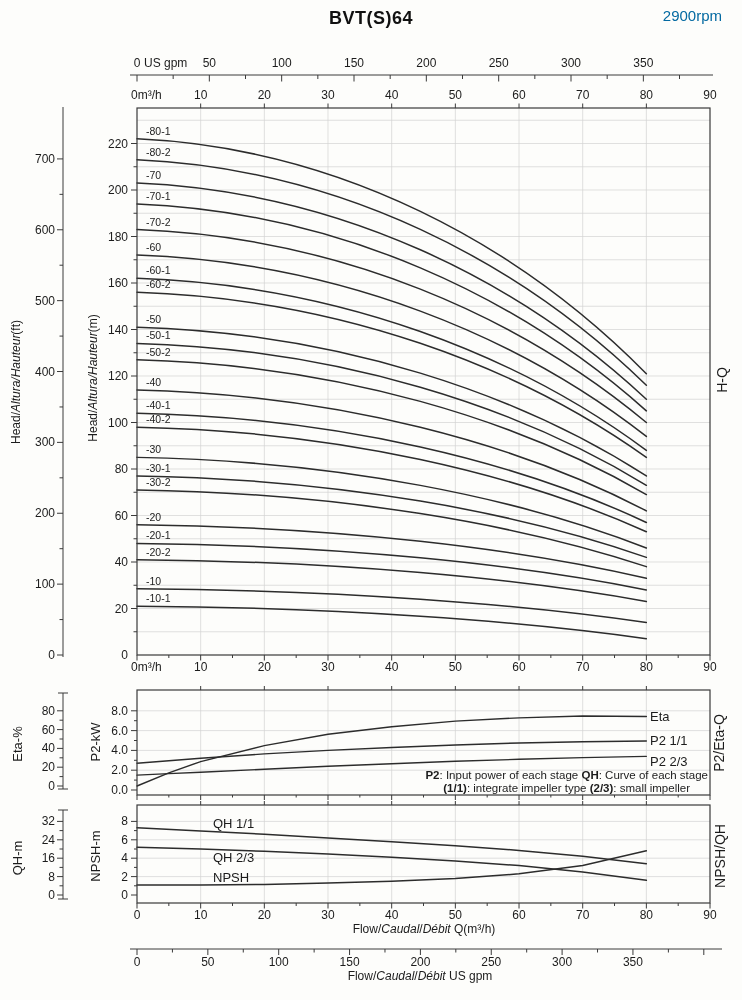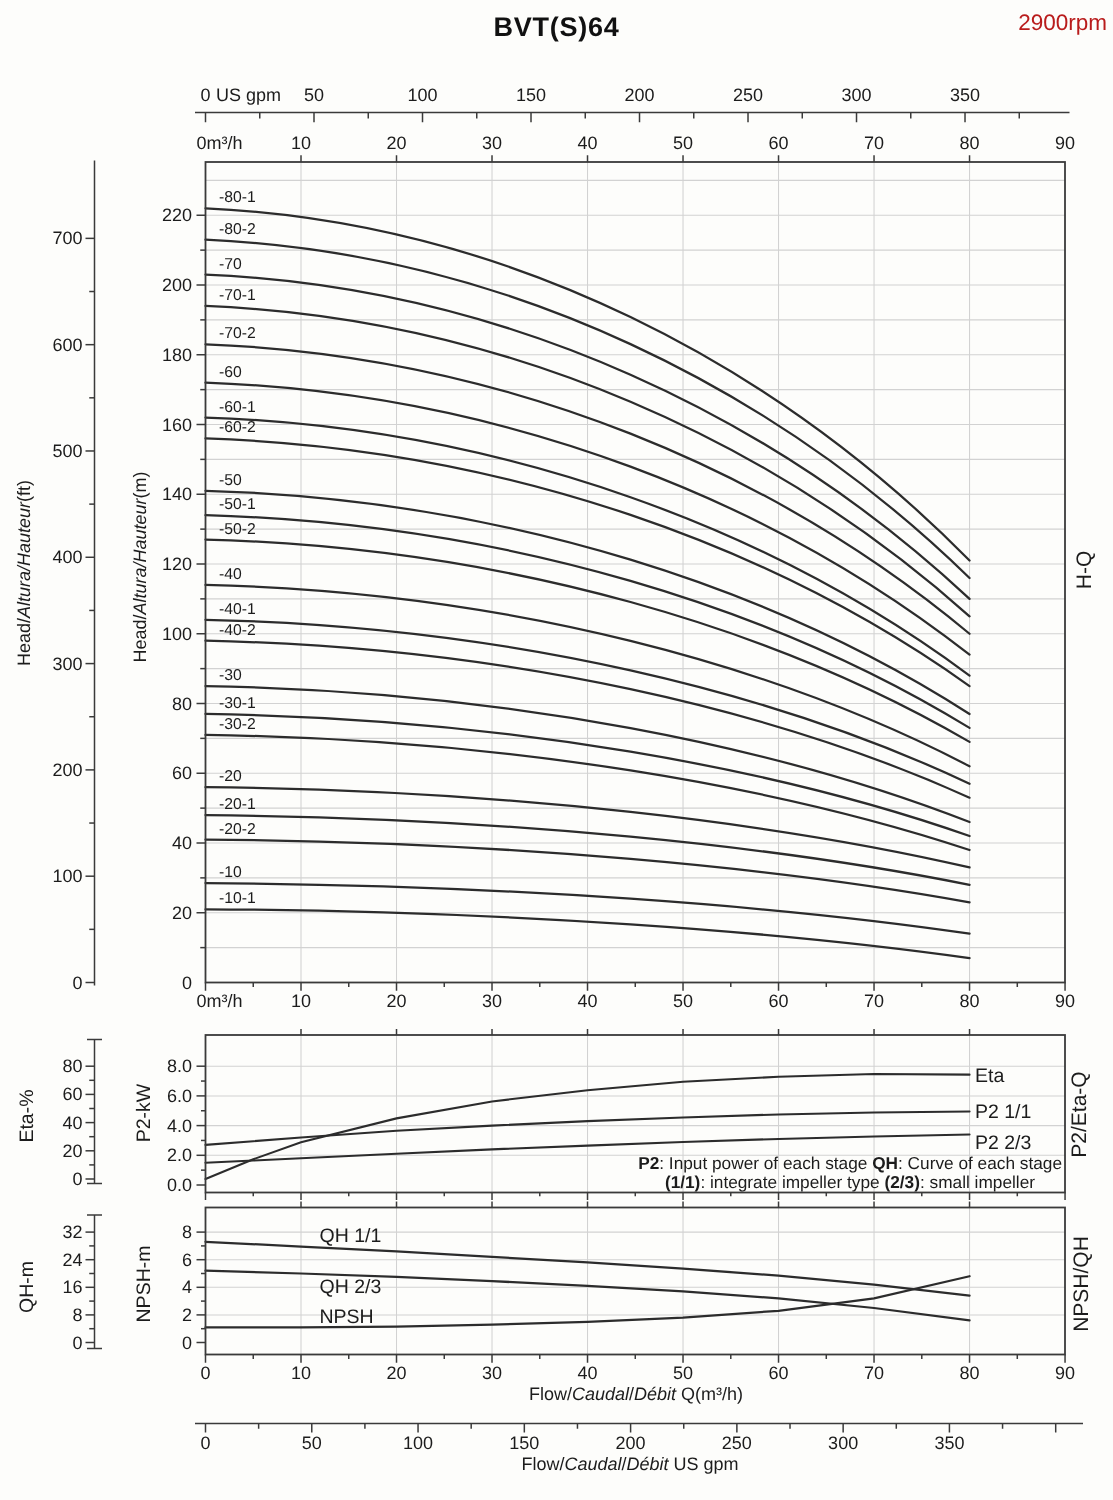--- a/index.html
+++ b/index.html
@@ -1,20 +1,20 @@
 <!DOCTYPE html>
 <html><head>
 <meta charset="utf-8">
 <style>
   html,body{margin:0;padding:0;}
   body{background:#e8e8e8;font-family:"Liberation Sans",sans-serif;}
   #canvas{position:relative;width:742px;height:1000px;background:#fdfdfb;margin:0 auto;overflow:hidden;}
   #page-title{position:absolute;top:8px;left:0;width:100%;text-align:center;
     font-size:18px;font-weight:bold;color:#111;letter-spacing:0.5px;}
-  #rpm-label{position:absolute;top:7px;right:4px;font-size:15px;color:#b91c1c;}
+  #rpm-label{position:absolute;top:7px;right:20px;font-size:15px;color:#0369a1;}
   svg{position:absolute;top:0;left:0;}
   text{font-family:"Liberation Sans",sans-serif;}
 </style>
 </head>
 <body>
 
 <div id="canvas">
   <div id="page-title">BVT(S)64</div>
   <div id="rpm-label">2900rpm</div>
   <svg id="chart" width="742" height="1000" viewBox="0 0 742 1000">

